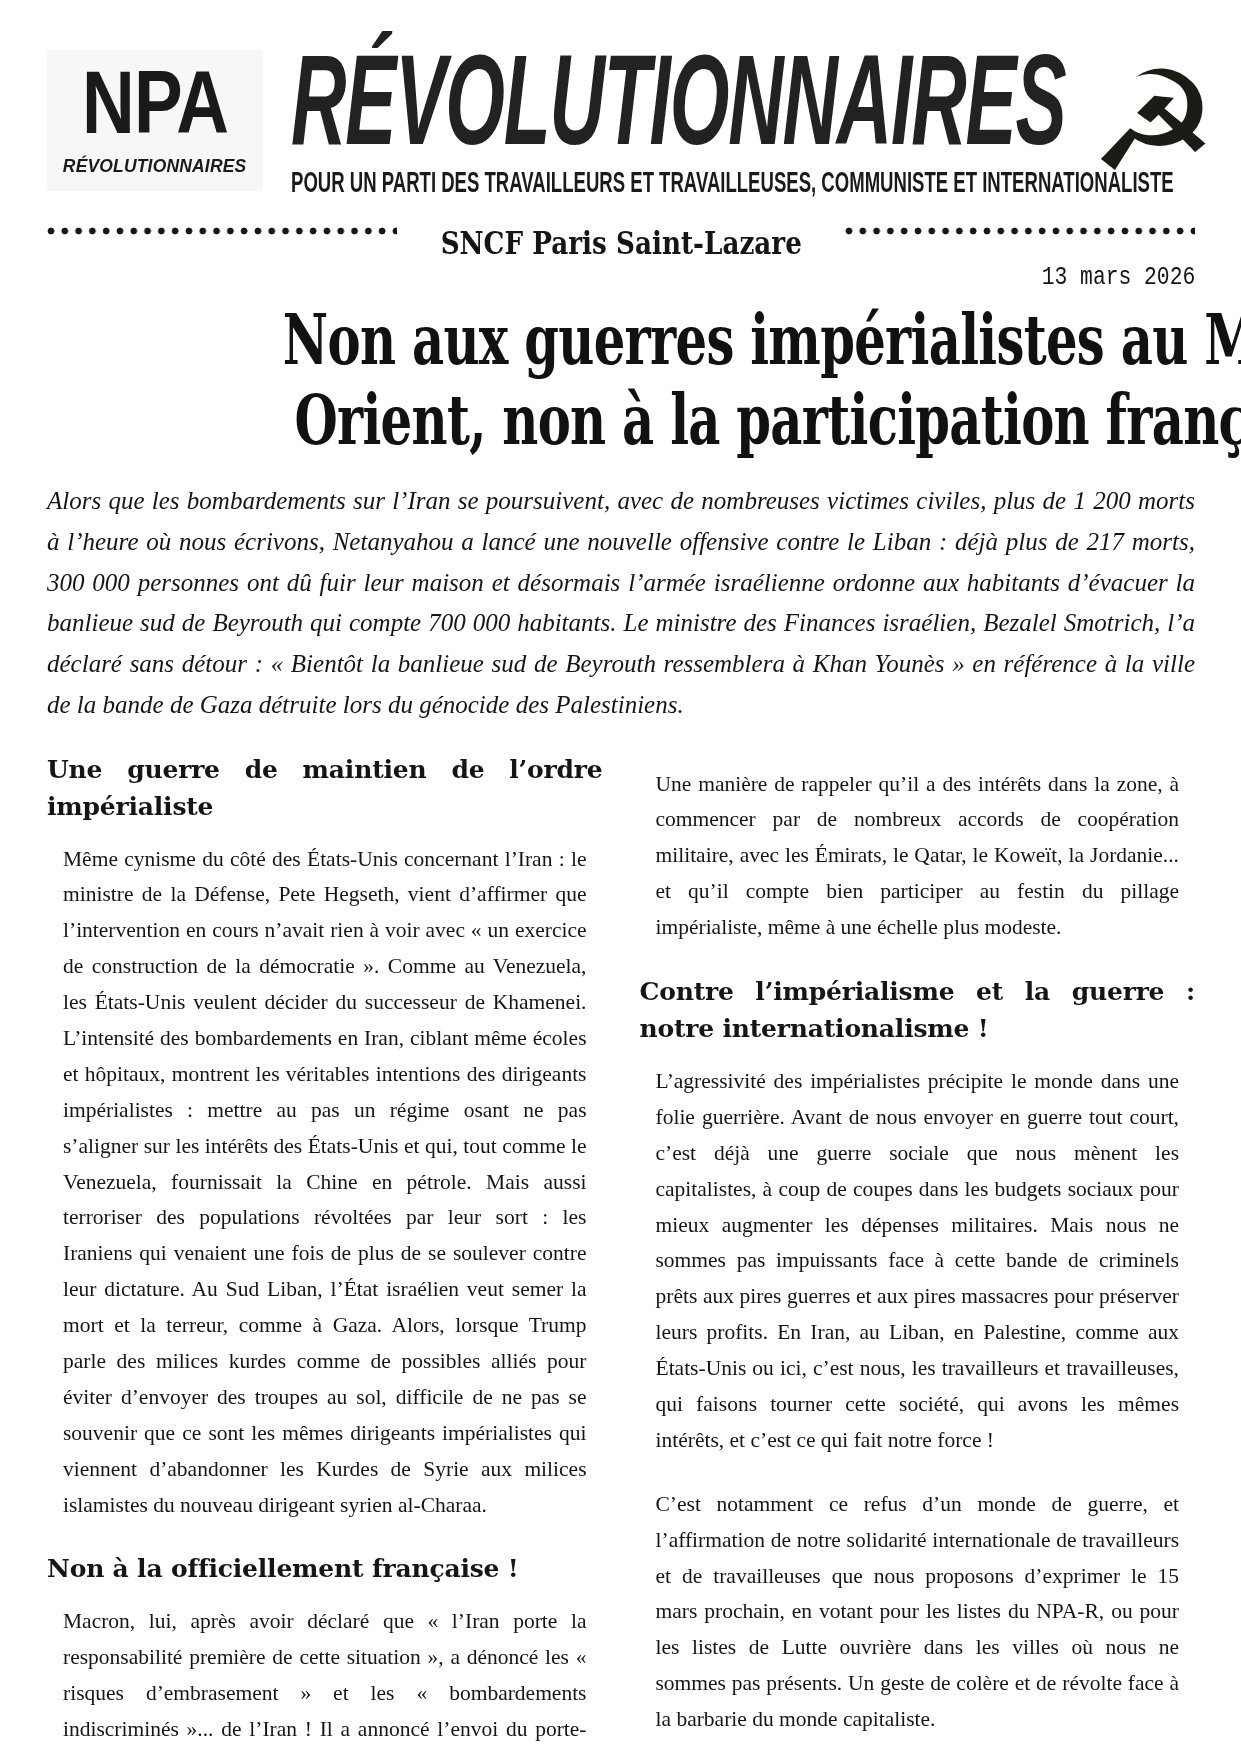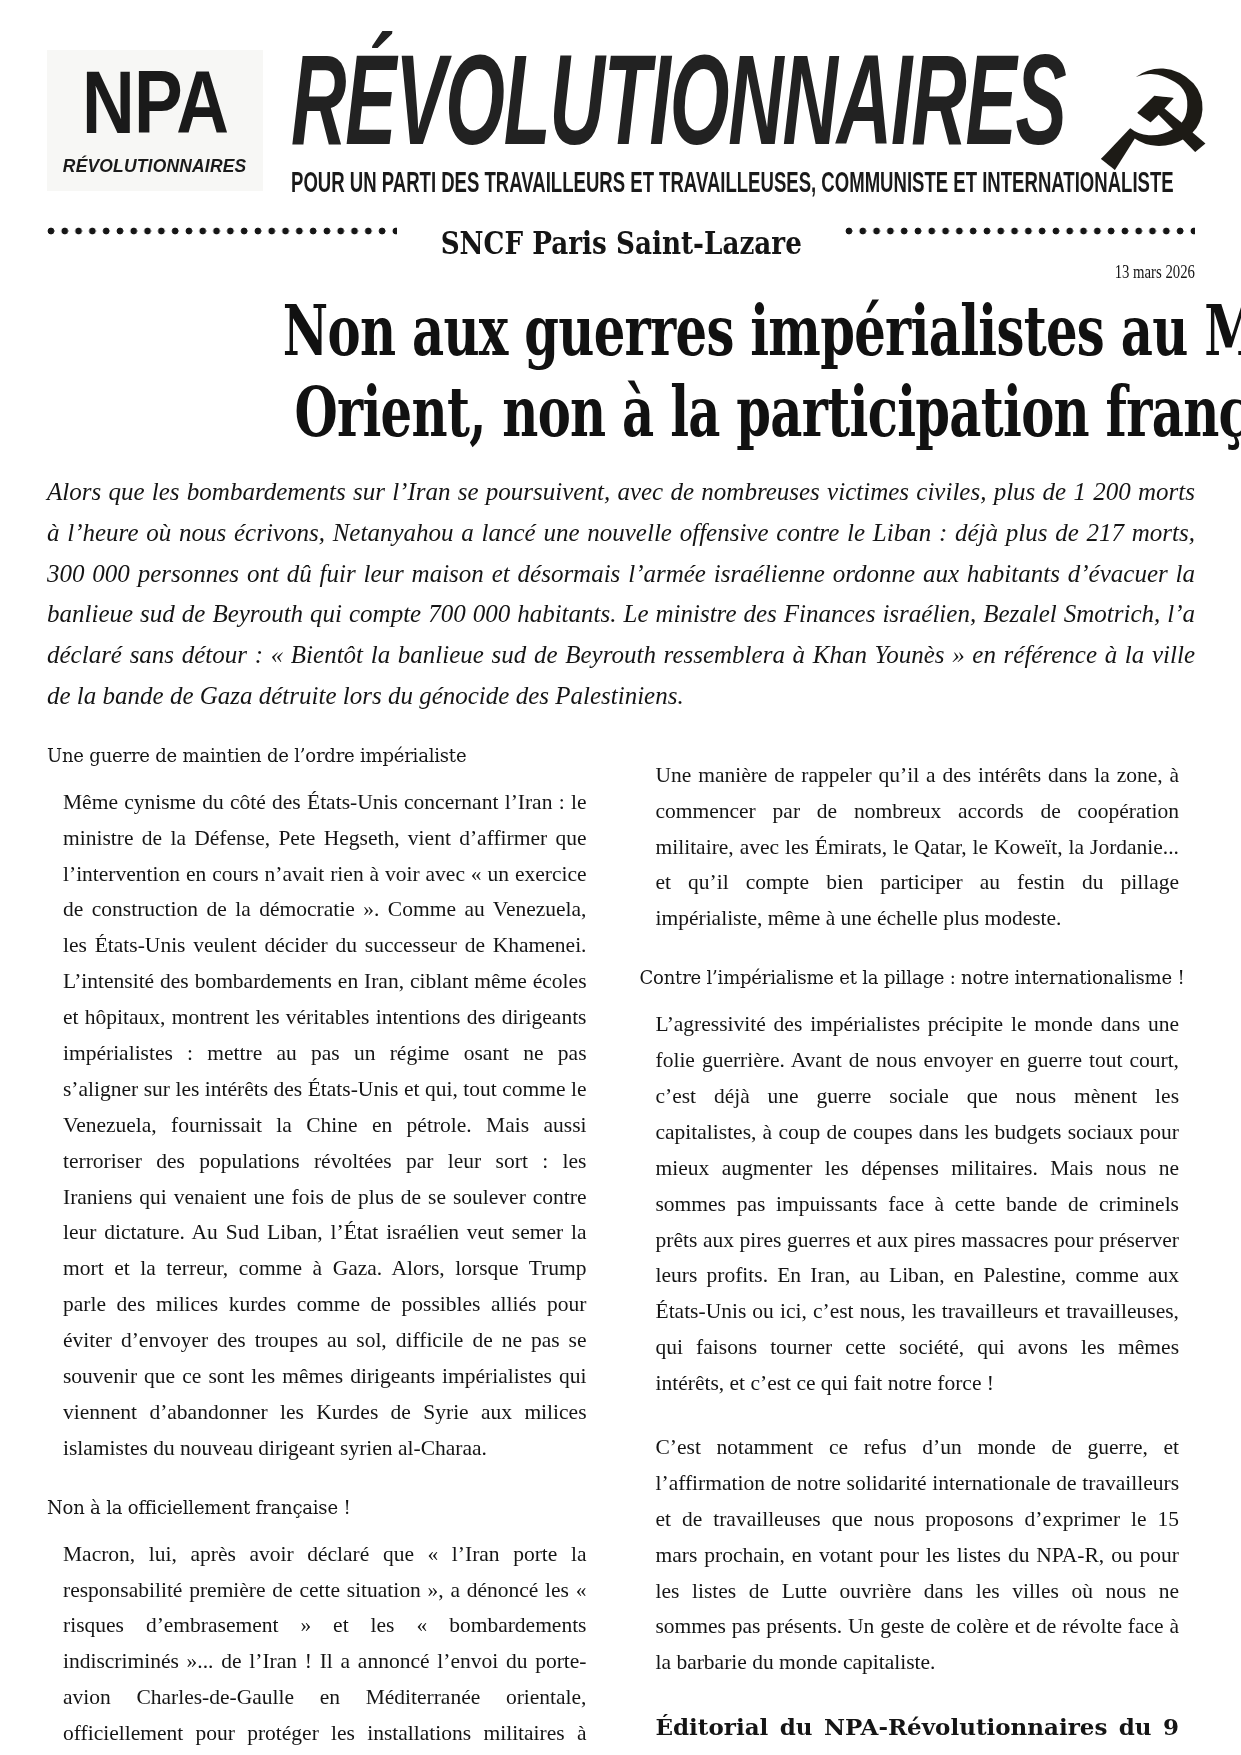--- a/index.html
+++ b/index.html
@@ -46,42 +46,42 @@
     background-size:13.8px 8px;background-repeat:repeat-x;background-position:left center;
   }
   
   .banner{display:flex;align-items:flex-start;margin-top:28px;}
   .banner .dotline{flex:1;}
   .banner-title{
     font-family:"DejaVu Serif",serif;font-weight:bold;font-size:32px;white-space:nowrap;
     padding:0 4px;transform:scaleX(.82);line-height:1;
   }
   .dateline{
-    text-align:right;font-size:18px;margin-top:4px;line-height:1.1;
+    text-align:right;font-size:26px;margin-top:4px;line-height:1.1;font-family:Liberation Mono, monospace;
   }
   .dateline span{display:inline-block;transform:scaleX(.82);transform-origin:right center;white-space:nowrap;}
   
   .headline-wrap{overflow:visible;margin-top:8px;}
   .headline{
     font-family:"DejaVu Serif",serif;font-weight:bold;
     font-size:69px;line-height:1.17;text-align:center;
     width:1594px;margin-left:-223px;
     transform:scaleX(.72);transform-origin:center top;
     letter-spacing:-1px;color:#111;
   }
   
   .intro{
     font-style:italic;font-size:25px;line-height:1.63;text-align:justify;
     margin-top:20px;
   }
   
   .columns{display:flex;gap:37px;margin-top:25px;}
   .col{flex:1;font-size:21.5px;line-height:1.67;text-align:justify;}
   .col h3{
-    font-family:"DejaVu Serif",serif;font-weight:normal;font-size:18px;line-height:1.5;
+    font-family:"DejaVu Serif",serif;font-weight:bold;font-size:25px;line-height:1.5;
     margin:27px 0 3px 0;text-align:justify;letter-spacing:-0.2px;
   }
   .col h3:first-child{margin-top:0;}
   .col p{margin:16px;}
   .col p + p{margin-top:28px;}
   .col p.bold{font-family:"DejaVu Serif",serif;font-weight:bold;font-size:23px;line-height:1.6;}
 </style>
 </head>
 <body>
 
@@ -114,20 +114,20 @@
 
   <div class="columns">
     <div class="col" id="col-left">
         <h3>Une guerre de maintien de l’ordre impérialiste</h3>
         <p>Même cynisme du côté des États-Unis concernant l’Iran : le ministre de la Défense, Pete Hegseth, vient d’affirmer que l’intervention en cours n’avait rien à voir avec « un exercice de construction de la démocratie ». Comme au Venezuela, les États-Unis veulent décider du successeur de Khamenei. L’intensité des bombardements en Iran, ciblant même écoles et hôpitaux, montrent les véritables intentions des dirigeants impérialistes : mettre au pas un régime osant ne pas s’aligner sur les intérêts des États-Unis et qui, tout comme le Venezuela, fournissait la Chine en pétrole. Mais aussi terroriser des populations révoltées par leur sort : les Iraniens qui venaient une fois de plus de se soulever contre leur dictature. Au Sud Liban, l’État israélien veut semer la mort et la terreur, comme à Gaza. Alors, lorsque Trump parle des milices kurdes comme de possibles alliés pour éviter d’envoyer des troupes au sol, difficile de ne pas se souvenir que ce sont les mêmes dirigeants impérialistes qui viennent d’abandonner les Kurdes de Syrie aux milices islamistes du nouveau dirigeant syrien al-Charaa.</p>
         <h3>Non à la officiellement française !</h3>
         <p>Macron, lui, après avoir déclaré que « l’Iran porte la responsabilité première de cette situation », a dénoncé les « risques d’embrasement » et les « bombardements indiscriminés »... de l’Iran ! Il a annoncé l’envoi du porte-avion Charles-de-Gaulle en Méditerranée orientale, officiellement pour protéger les installations militaires à Chypre, ainsi que l’activation de systèmes de défense antiaérienne et la mobilisation des avions Rafale stationnés aux Émirats arabes unis. L’impérialisme français, qui considère le Liban comme sa chasse-gardée, avale des couleuvres face à l’intervention israélienne, mais s’aligne totalement, engageant son armée derrière l’offensive de Trump et Netanyahou.</p>
       </div>
     <div class="col" id="col-right">
         <p>Une manière de rappeler qu’il a des intérêts dans la zone, à commencer par de nombreux accords de coopération militaire, avec les Émirats, le Qatar, le Koweït, la Jordanie... et qu’il compte bien participer au festin du pillage impérialiste, même à une échelle plus modeste.</p>
-        <h3>Contre l’impérialisme et la pillage : notre internationalisme !</h3>
+        <h3>Contre l’impérialisme et la guerre : notre internationalisme !</h3>
         <p>L’agressivité des impérialistes précipite le monde dans une folie guerrière. Avant de nous envoyer en guerre tout court, c’est déjà une guerre sociale que nous mènent les capitalistes, à coup de coupes dans les budgets sociaux pour mieux augmenter les dépenses militaires. Mais nous ne sommes pas impuissants face à cette bande de criminels prêts aux pires guerres et aux pires massacres pour préserver leurs profits. En Iran, au Liban, en Palestine, comme aux États-Unis ou ici, c’est nous, les travailleurs et travailleuses, qui faisons tourner cette société, qui avons les mêmes intérêts, et c’est ce qui fait notre force !</p>
         <p>C’est notamment ce refus d’un monde de guerre, et l’affirmation de notre solidarité internationale de travailleurs et de travailleuses que nous proposons d’exprimer le 15 mars prochain, en votant pour les listes du NPA-R, ou pour les listes de Lutte ouvrière dans les villes où nous ne sommes pas présents. Un geste de colère et de révolte face à la barbarie du monde capitaliste.</p>
         <p class="bold">Éditorial du NPA-Révolutionnaires du 9 mars 2018</p>
       </div>
   </div>
 
 </div>
 
 </body></html>

